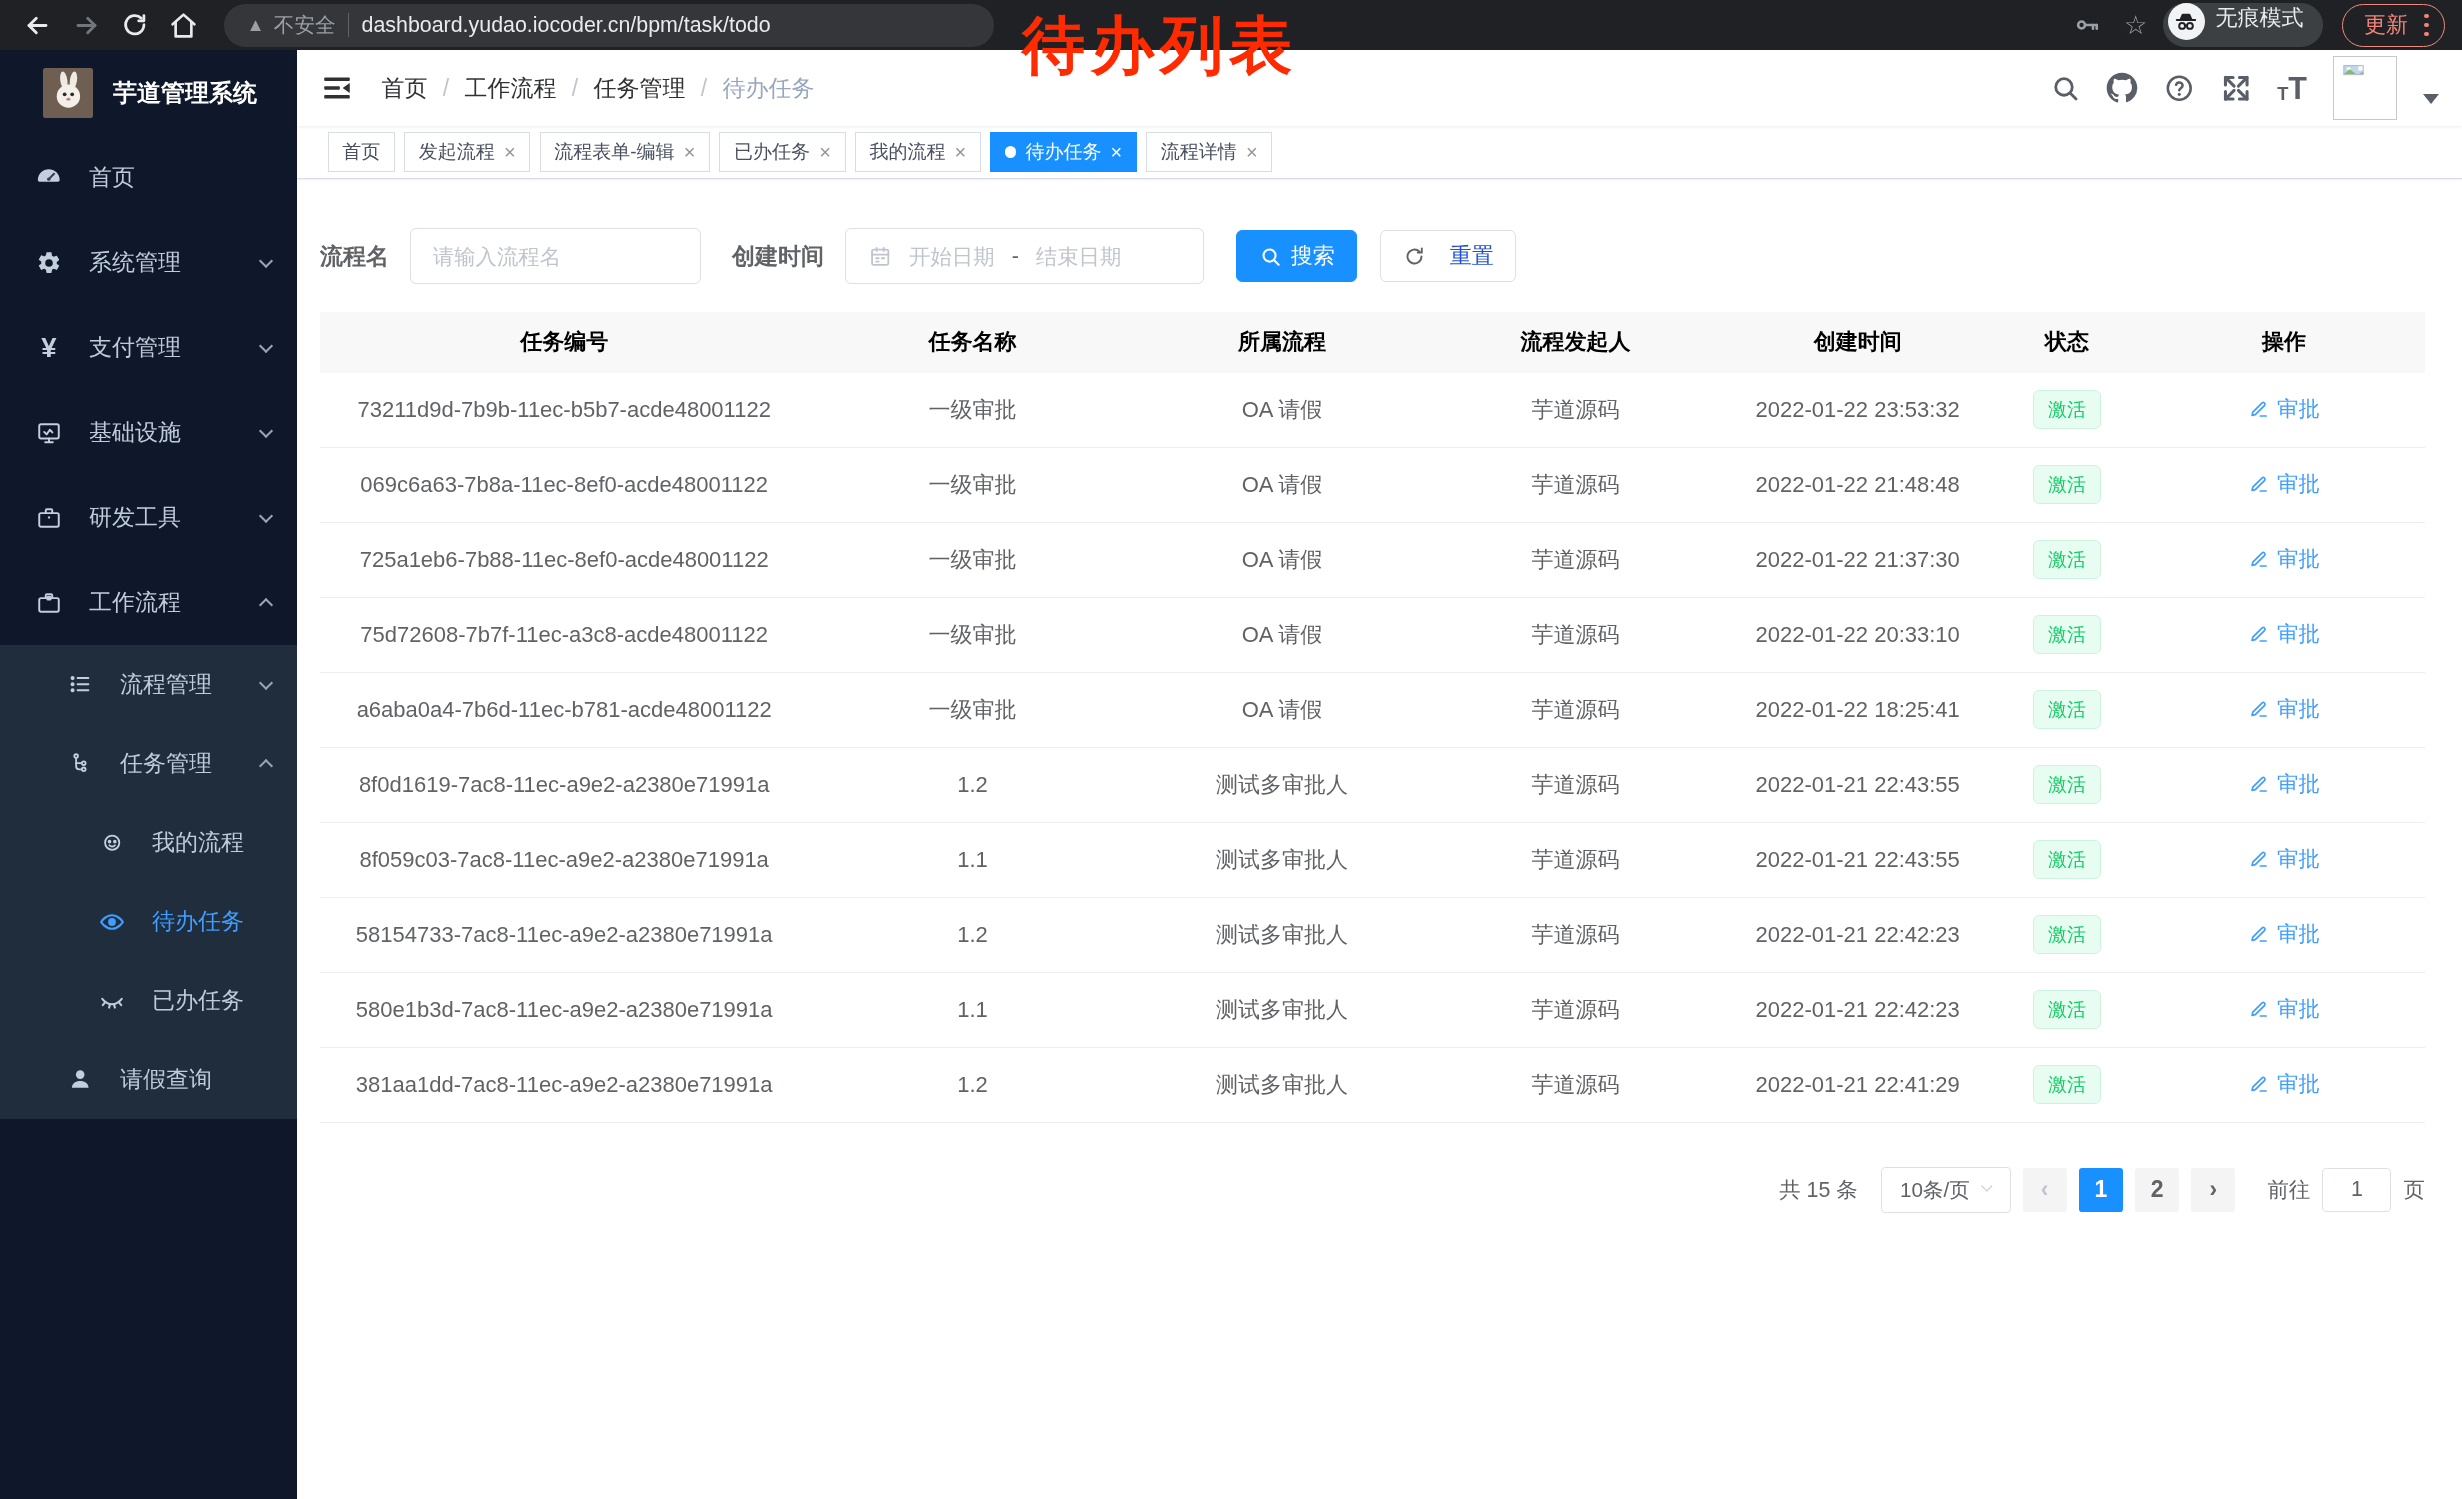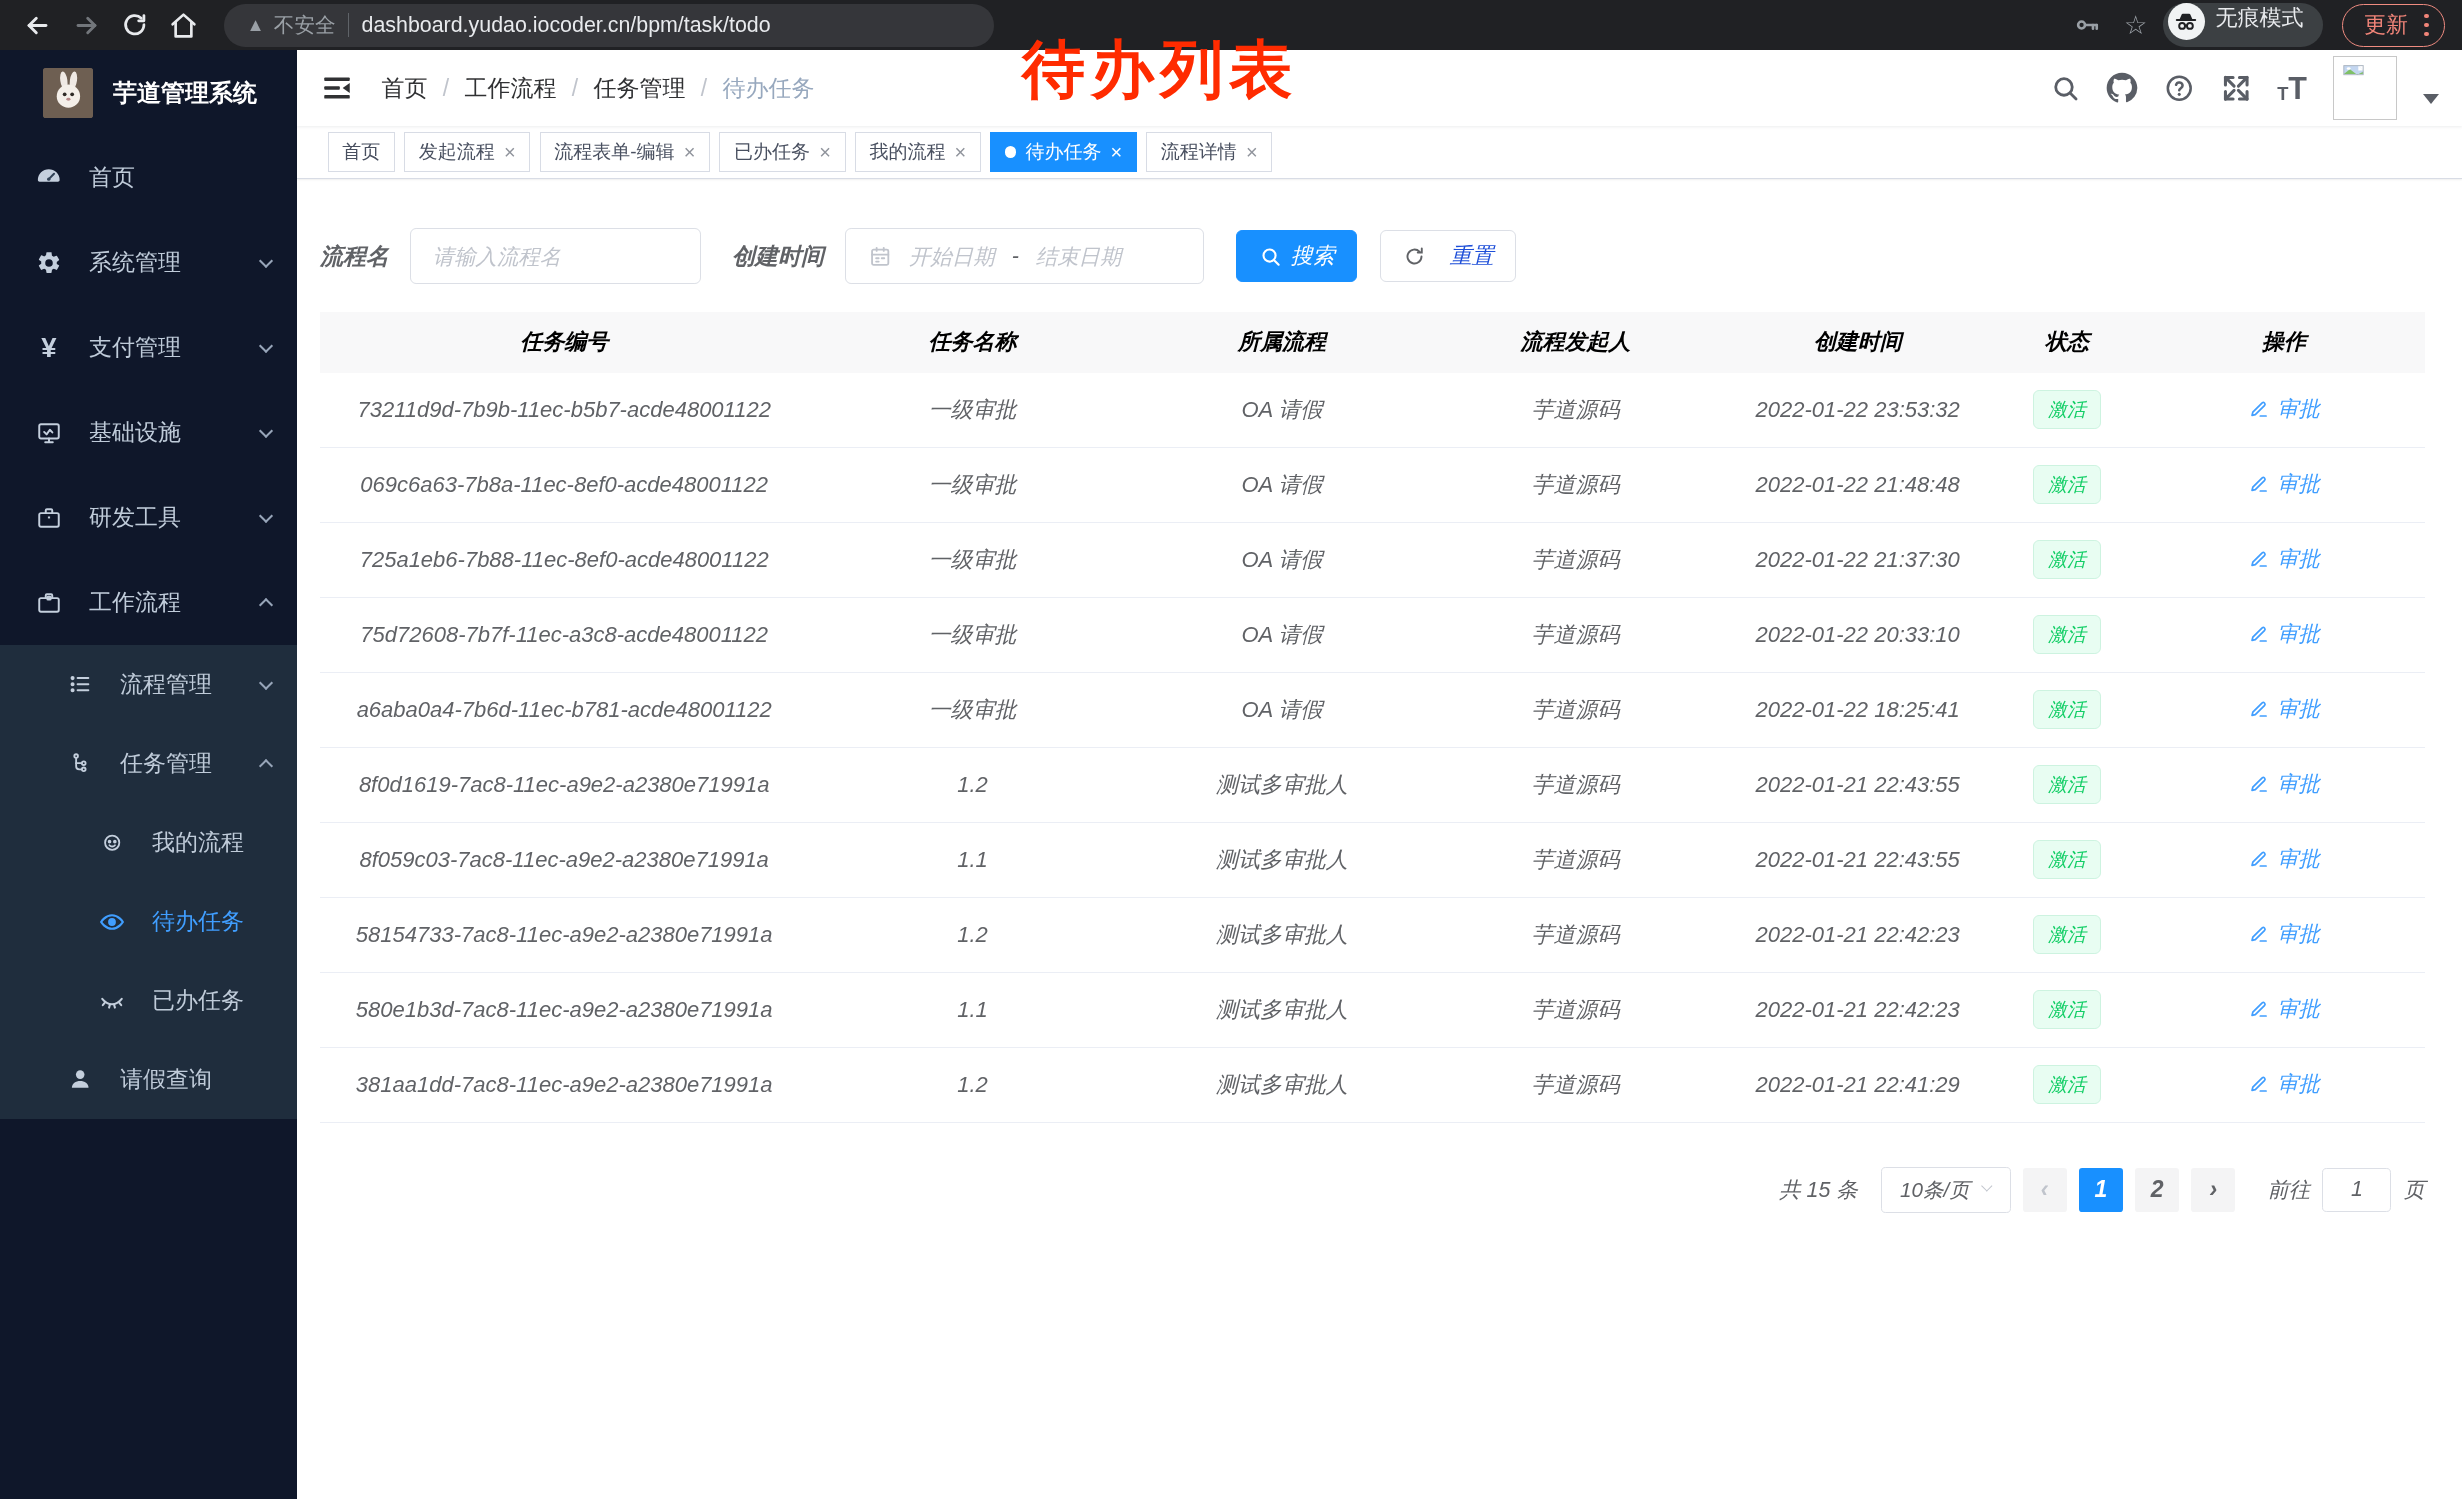--- a/index.html
+++ b/index.html
@@ -18,21 +18,21 @@
   .url-text { color:#e8eaed; font-size:21.4px; white-space:nowrap; }
   .chrome-spacer { flex:1; }
   .glyph-ic { color:#9aa0a6; font-size:26px; width:40px; text-align:center; }
   .incog { height:44px; background:#3c4043; border-radius:22px; display:flex; gap:10.7px; padding:0 20px 0 4.6px; color:#e8eaed; font-size:22px; }
   .incog-circle { width:37px; height:37px; border-radius:50%; background:#f1f3f4; display:flex; align-items:center; justify-content:center; }
   .update-pill { height:43px; border:1.9px solid #ef8b80; border-radius:21.4px; display:flex; align-items:center; gap:16px; padding:0 15.3px 0 21.4px; color:#f08478; font-size:22px; margin-left:10.7px; }
   .vdots { display:flex; flex-direction:column; gap:4.6px; }
   .vdots i { width:4.6px; height:4.6px; border-radius:50%; background:#f08478; }
 
   
-  .annotation { position:absolute; left:1022px; top:3.1px; font-size:63px; font-weight:700; color:#ff2b00; letter-spacing:6.1px; z-index:20;margin-top:24px; }
+  .annotation { position:absolute; left:1022px; top:3.1px; font-size:63px; font-weight:700; color:#ff2b00; letter-spacing:6.1px; z-index:20; }
 
   
   .app { display:flex; height:1449px; }
   .sidebar { width:297px; background:#0f172a; color:#bfcbd9; flex-shrink:0; }
   .logo-row { height:85px; display:flex; align-items:center; gap:20px; padding-left:43px; }
   .logo-img { width:50px; height:50px; border-radius:3.1px; background:#6e5f52; overflow:hidden; flex-shrink:0; }
   .logo-title { color:#fff; font-weight:700; font-size:24px; white-space:nowrap; }
   .menu-item { height:85px; display:flex; align-items:center; padding:0 26px 0 32px; font-size:23px; cursor:pointer; }
   .menu-item .mi { width:34px; display:flex; justify-content:center; margin-right:23px; color:#c4cfdd; flex-shrink:0; }
   .menu-item .chev { margin-left:auto; color:#97a5b9; }
@@ -62,21 +62,21 @@
 
   
   .tags { height:53px; display:flex; align-items:center; padding:0 30.5px; gap:9.2px; border-bottom:0.8px solid #d8dce5; box-shadow:0 0.8px 2.3px 0 rgba(0,0,0,.10); background:#fff; position:relative; z-index:2; }
   .tag-item { height:40px; border:0.8px solid #d8dce5; background:#fff; color:#495060; font-size:19px; display:flex; align-items:center; padding:0 13.7px; gap:9.2px; cursor:pointer; white-space:nowrap; }
   .tag-item .x { font-size:20px; color:#90949c; }
   .tag-item.active { background:#1890ff; border-color:#1890ff; color:#fff; }
   .tag-item.active .x { color:#fff; }
   .tag-dot { width:11.4px; height:11.4px; border-radius:50%; background:#fff; }
 
   
-  .content { padding:49px 37px 0 23px; flex:1;font-style:italic; }
+  .content { padding:49px 37px 0 23px; flex:1; }
   .filters { display:flex; align-items:center; font-size:23px; color:#606266; }
   .f-label { font-weight:700; margin-right:21.4px; white-space:nowrap; }
   .fake-input { height:56px; border:0.8px solid #dcdfe6; border-radius:6.1px; background:#fff; display:flex; align-items:center; padding:0 21.4px; font-size:21.4px; color:#c0c4cc; }
   .name-input { width:291px; }
   .date-input { width:359px; gap:17px; margin-right:0; }
   .date-input .dash { color:#606266; }
   .gap-lbl { margin-left:30.5px; }
   .btn { height:52px; border-radius:6.1px; display:flex; align-items:center; gap:9.2px; font-size:22px; padding:0 21.4px; cursor:pointer;text-align:center; }
   .btn.primary { background:#1890ff; color:#fff; margin-left:32px; border:0.8px solid #1890ff; }
   .btn.plain { background:#fff; color:#1d4ed8; border:0.8px solid #dcdfe6; margin-left:23px;gap:24px; }

